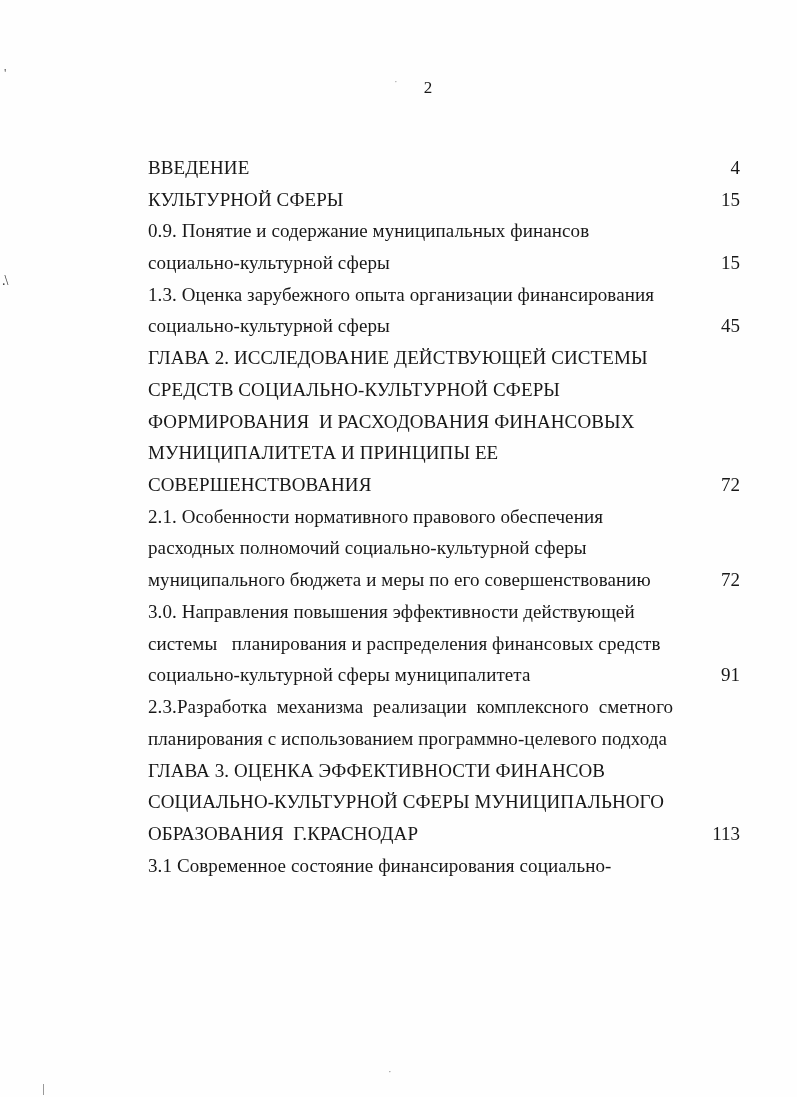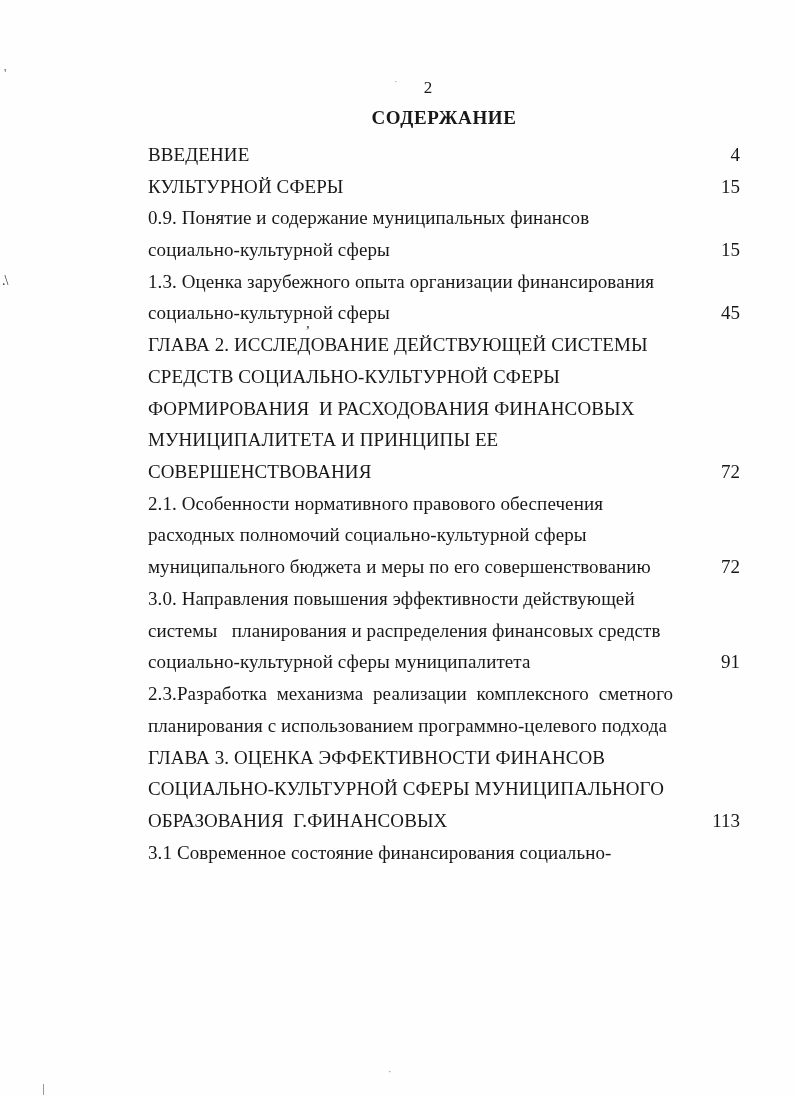--- a/index.html
+++ b/index.html
@@ -24,21 +24,21 @@
     transform: translateX(-16px);
   }
   .title {
     margin-top: 10px;
     font-size: 19px;
     font-weight: bold;
     letter-spacing: 0.6px;
   }
   .toc {
     position: absolute;
-    left: 148px; top: 139px;
+    left: 148px; top: 152px;
     width: 592px;
   }
   .line {
     display: flex;
     justify-content: space-between;
     align-items: center;
     height: 31.73px;
   }
   .t {
     white-space: pre;
@@ -55,21 +55,20 @@
   .a-header-dot  { left: 394px; top: 76px;   font-size: 11px; color: #999; }
   .a-mid-comma   { left: 306px; top: 316px;  font-size: 15px; color: #333; }
   .a-bottom-dot  { left: 388px; top: 1066px; font-size: 11px; color: #888; }
   .a-bottom-tick { left: 43px;  top: 1084px; width: 1px; height: 11px; background: #999; }
 </style>
 </head>
 <body>
 
 <div class="header">
   <div class="pagenum">2</div>
-  <div class="title">СОДЕРЖАНИЕ</div>
 </div>
 
 <div class="toc" id="toc">
     <div class="line">
     <span class="t">ВВЕДЕНИЕ</span>
     <span class="pg">4</span>
   </div>
     <div class="line">
     <span class="t">КУЛЬТУРНОЙ СФЕРЫ</span>
     <span class="pg">15</span>
@@ -144,21 +143,21 @@
   </div>
     <div class="line">
     <span class="t">ГЛАВА 3. ОЦЕНКА ЭФФЕКТИВНОСТИ ФИНАНСОВ</span>
     <span class="pg"></span>
   </div>
     <div class="line">
     <span class="t">СОЦИАЛЬНО-КУЛЬТУРНОЙ СФЕРЫ МУНИЦИПАЛЬНОГО</span>
     <span class="pg"></span>
   </div>
     <div class="line">
-    <span class="t">ОБРАЗОВАНИЯ  Г.ФИНАНСОВЫХ</span>
+    <span class="t">ОБРАЗОВАНИЯ  Г.КРАСНОДАР</span>
     <span class="pg">113</span>
   </div>
     <div class="line">
     <span class="t">3.1 Современное состояние финансирования социально-</span>
     <span class="pg"></span>
   </div>
   </div>
 
 <span class="artifact a-top-tick">'</span>
 <span class="artifact a-left-mark">.\</span>

